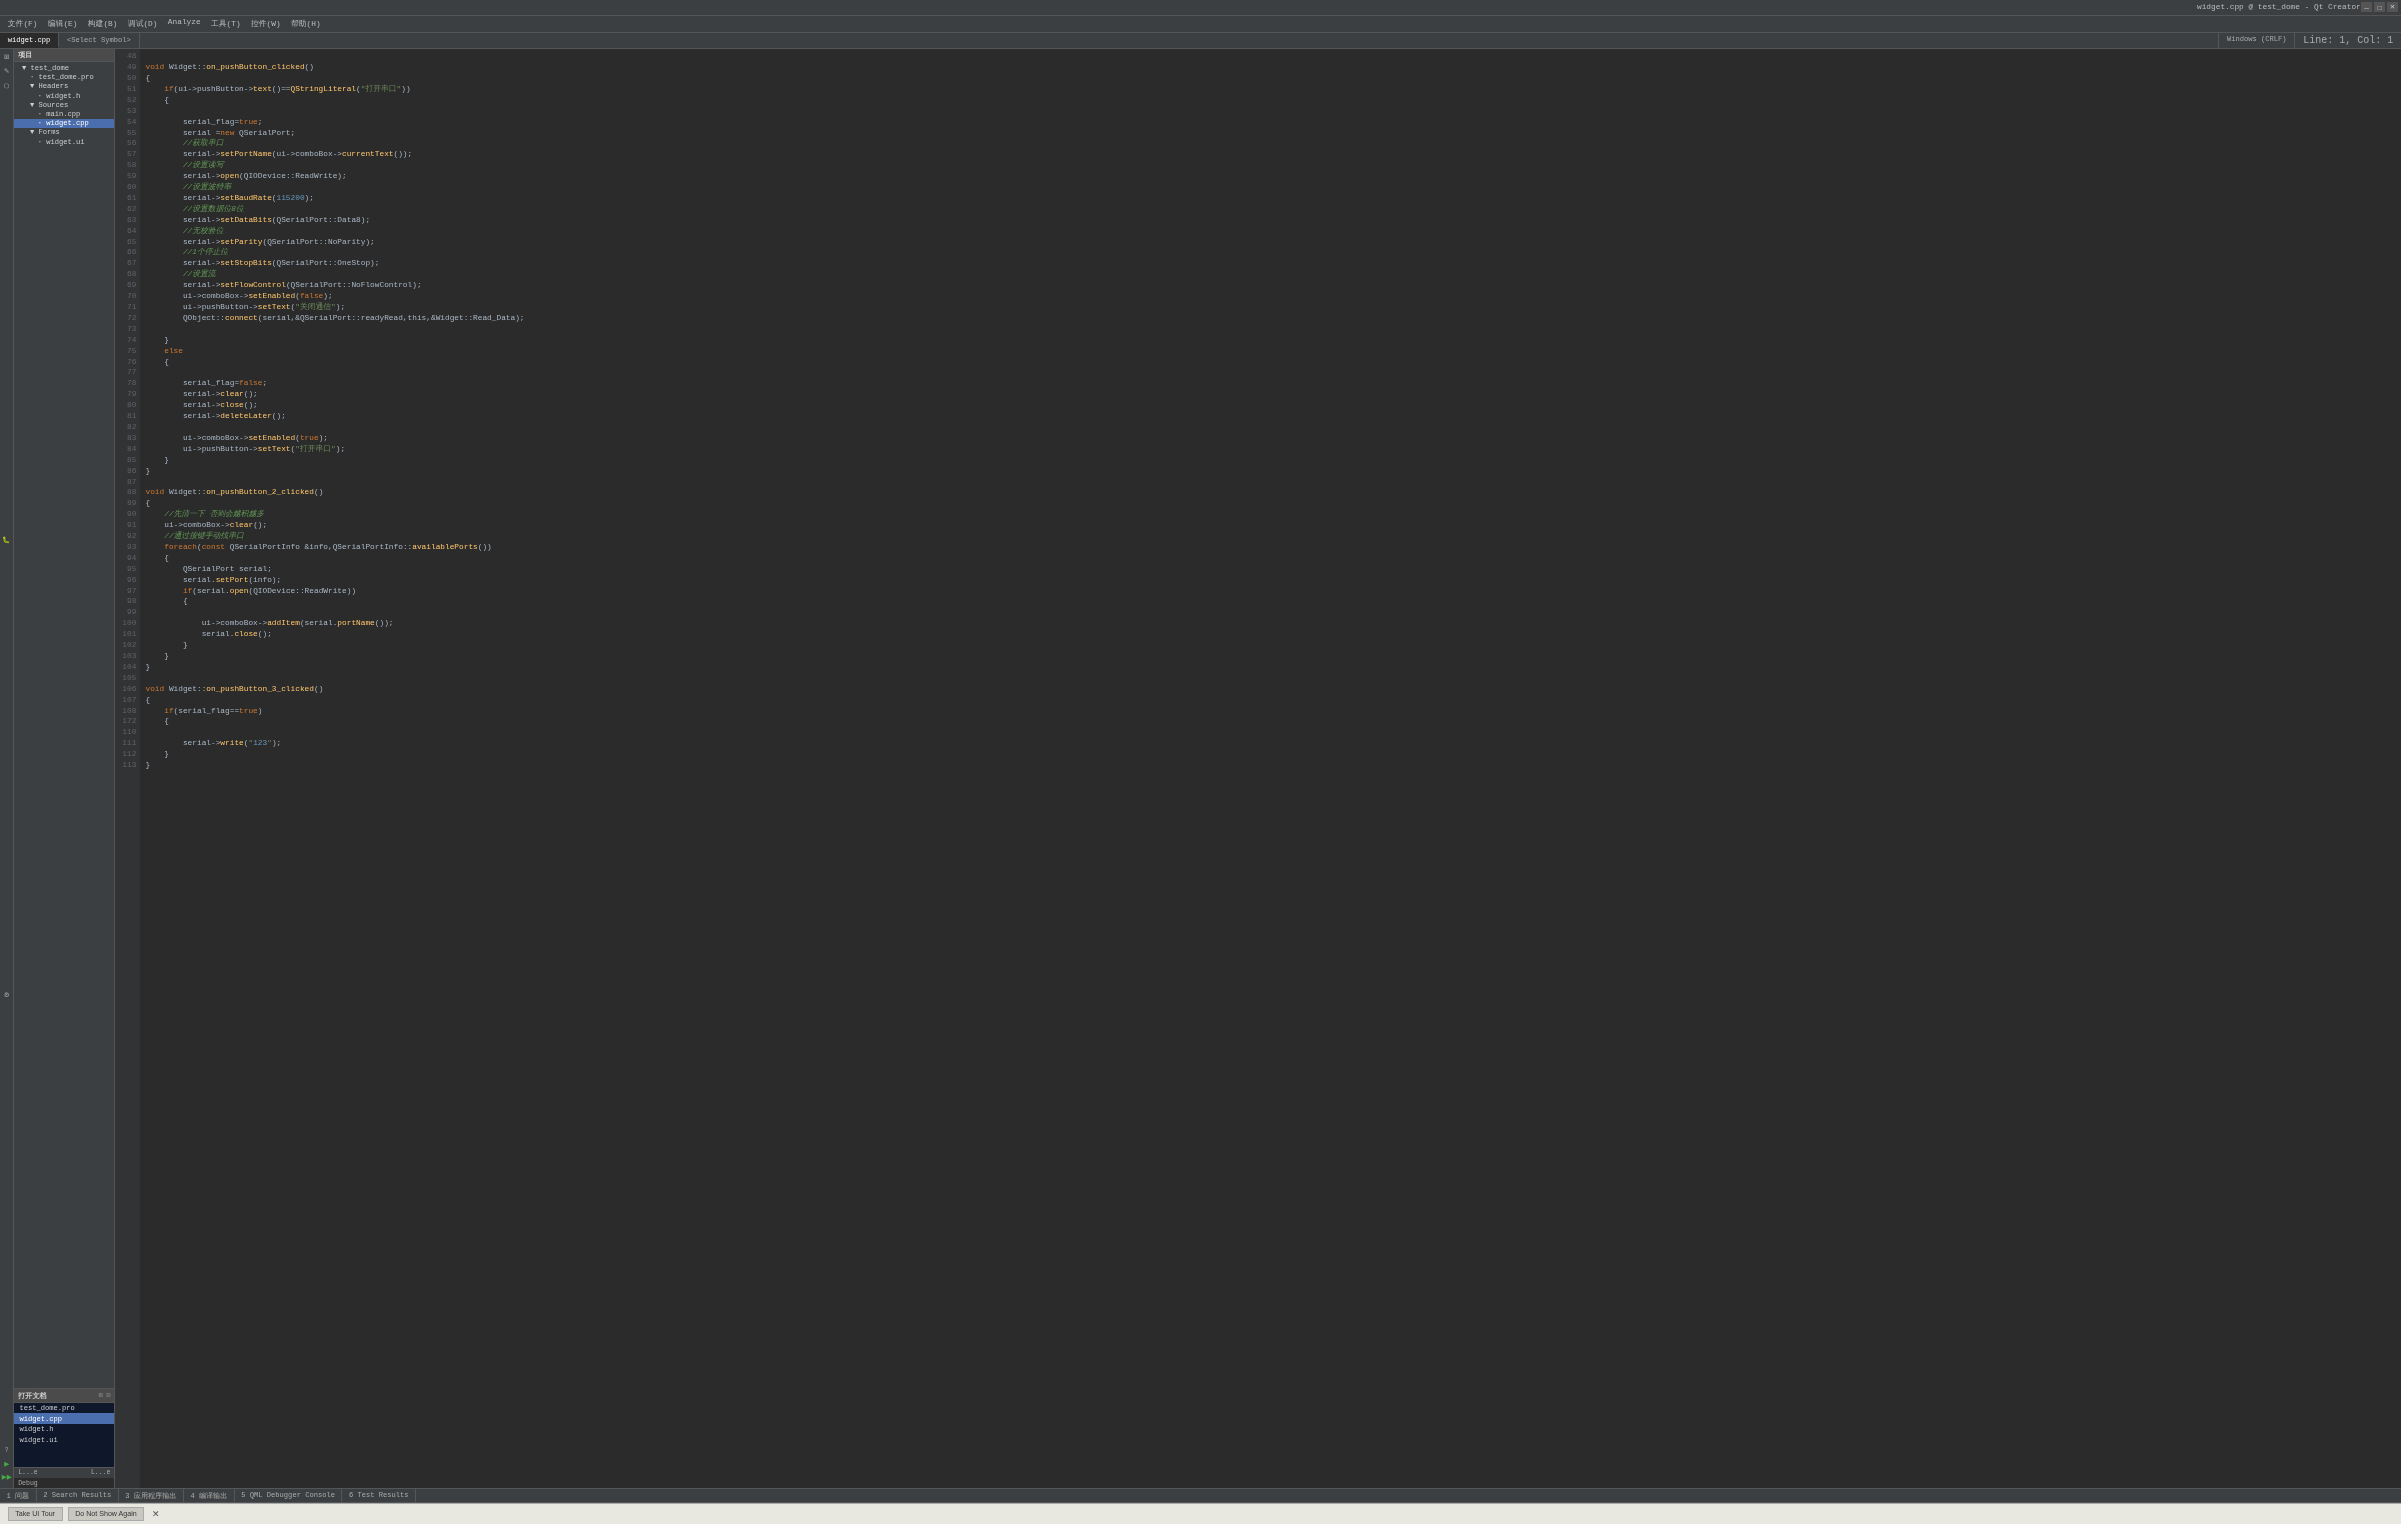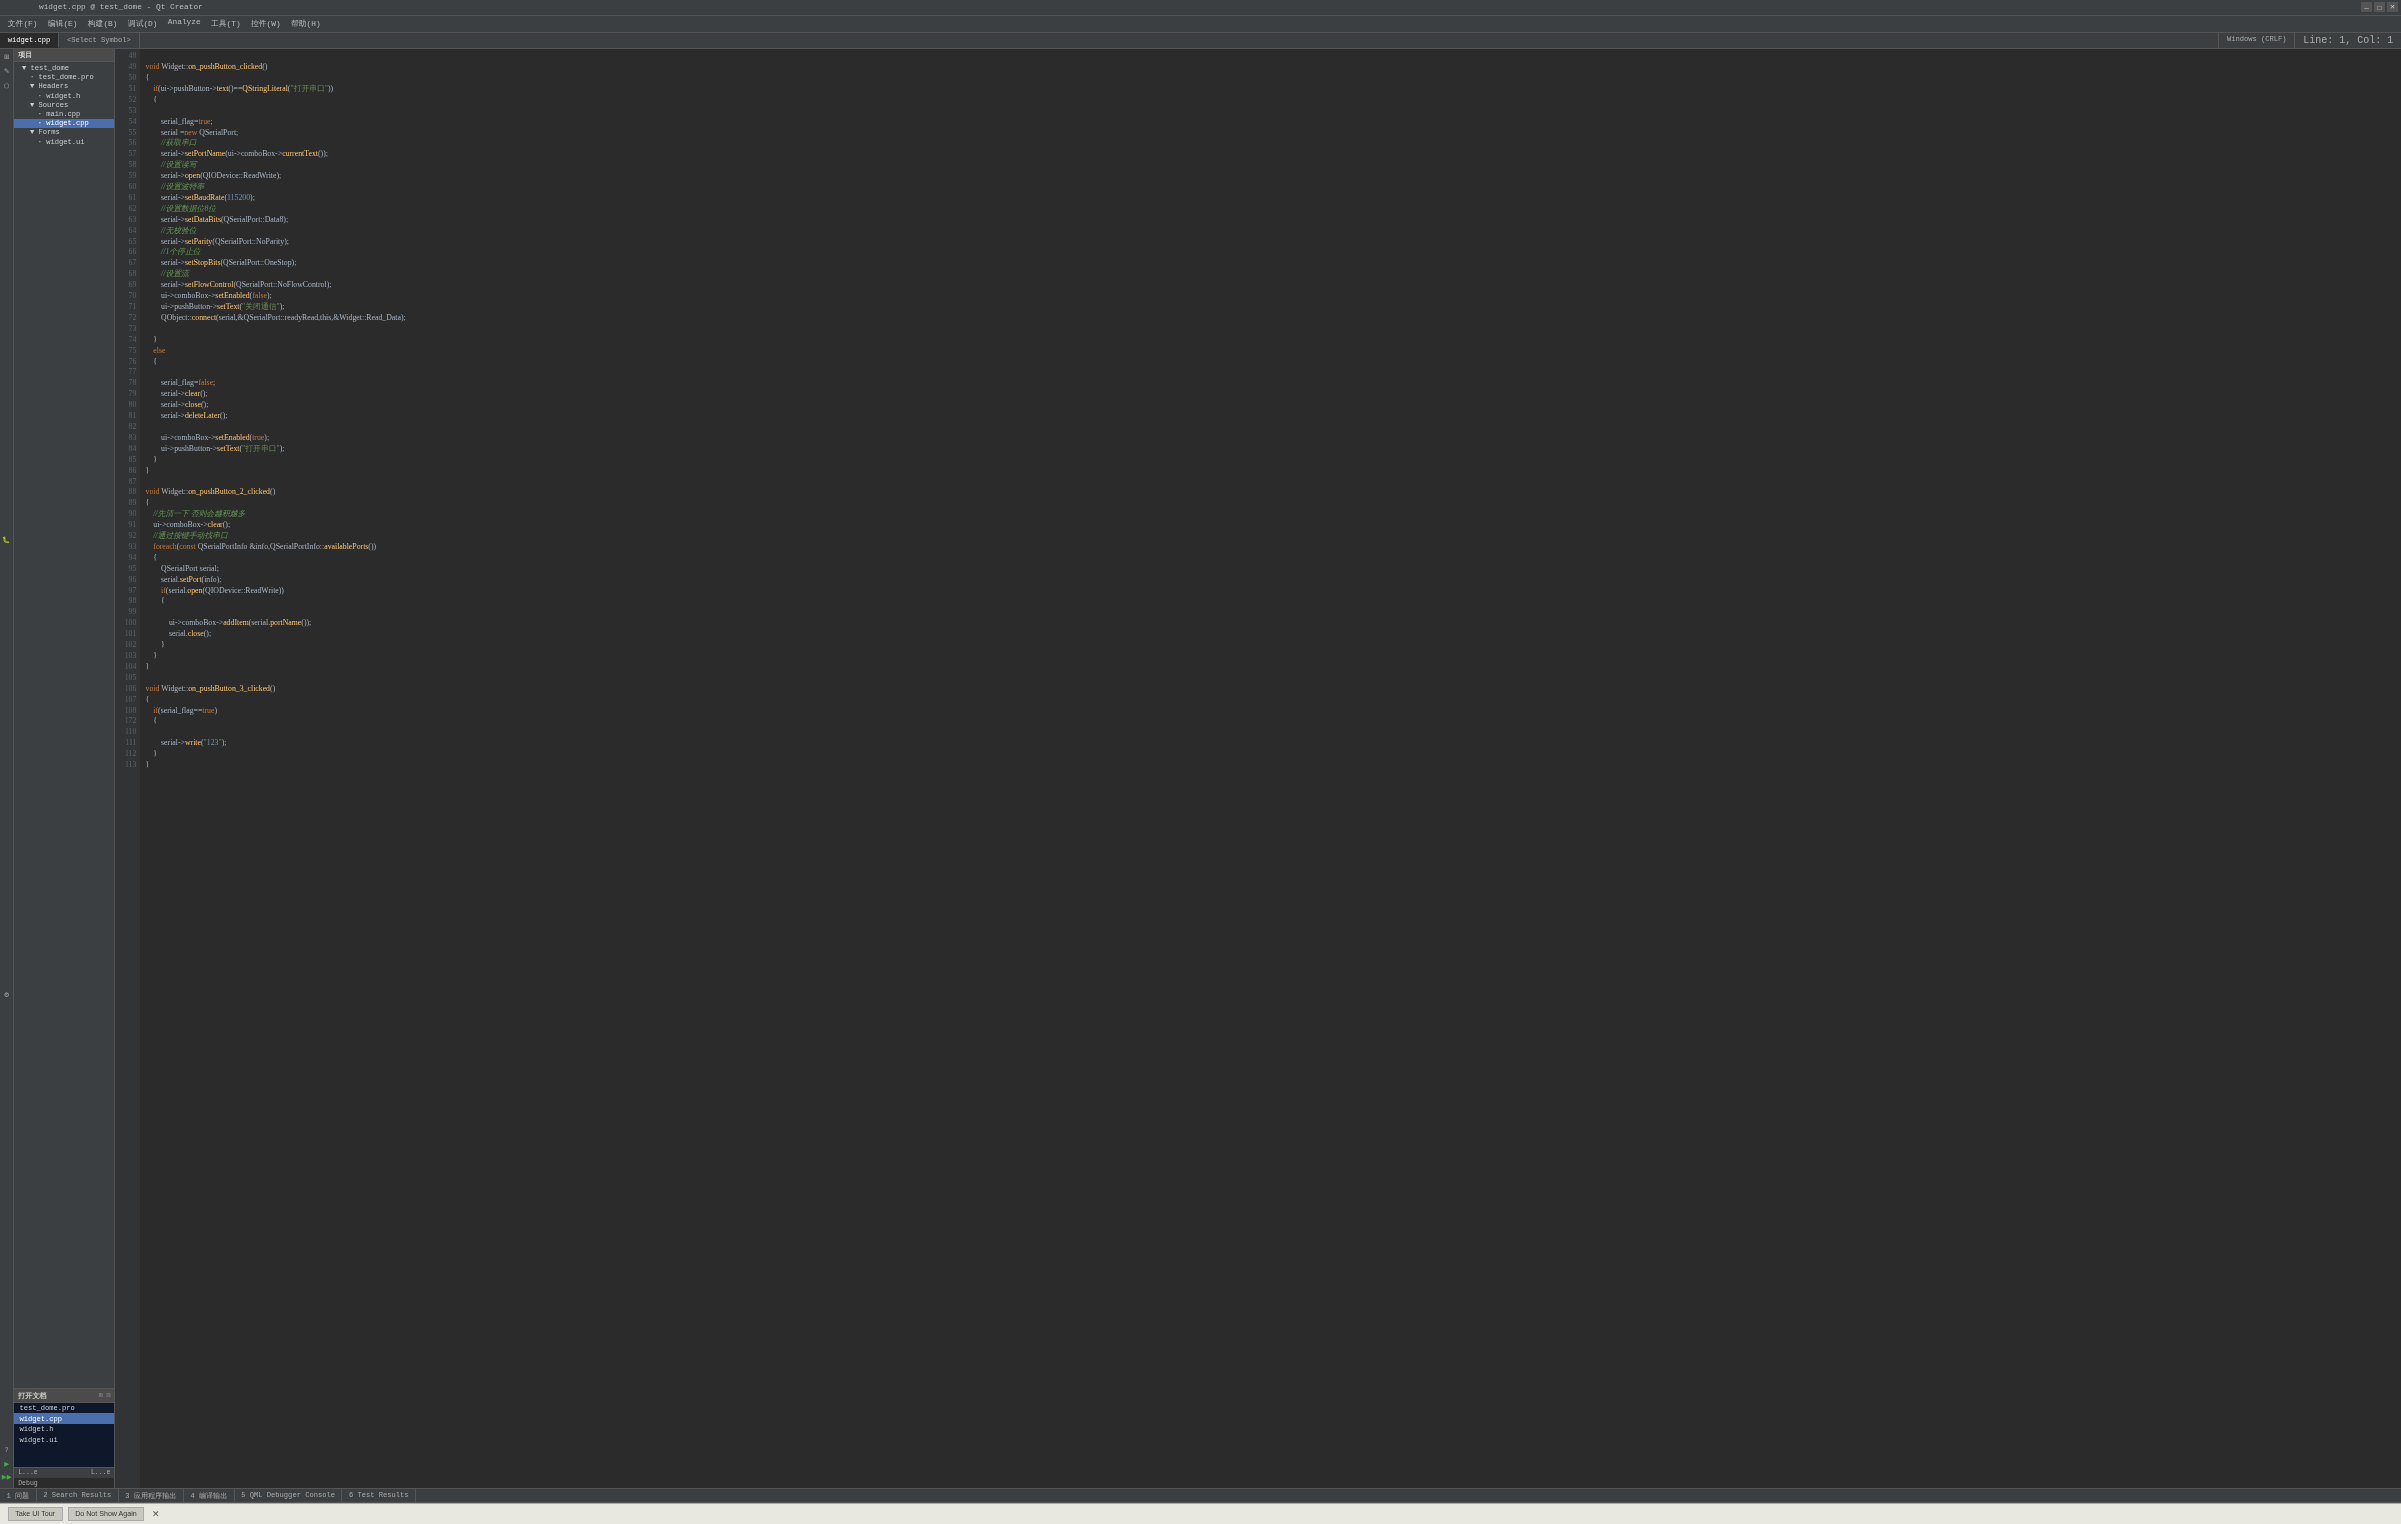--- a/index.html
+++ b/index.html
@@ -20,21 +20,21 @@
       color: #bbbbbb;
       text-align: center;
       padding: 1.9px 0;
       font-size: 7.8px;
       display: flex;
       align-items: center;
       justify-content: space-between;
       border-bottom: 0.6px solid #555;
       min-height: 15.6px;
     }
-    .title-bar-title { flex: 1; text-align: left; }
+    .title-bar-title { flex: 1; text-align: right; }
     .title-bar-controls { display: flex; gap: 1.3px; padding-right: 2.6px; }
     .title-btn {
       background: #555;
       color: #ccc;
       border: none;
       width: 11.7px;
       height: 10.4px;
       font-size: 6.5px;
       cursor: pointer;
       display: flex; align-items: center; justify-content: center;
@@ -123,21 +123,20 @@
     .tree-indent-2 { padding-left: 15.6px; }
     .tree-indent-3 { padding-left: 23.4px; }
 
     
     .editor-area {
       flex: 1;
       display: flex;
       flex-direction: column;
       overflow: hidden;
       background: #2b2b2b;
-      font-family: Liberation Serif, serif;
     }
 
     .code-container {
       flex: 1;
       display: flex;
       overflow: hidden;
     }
 
     .line-numbers {
       background: #313335;

